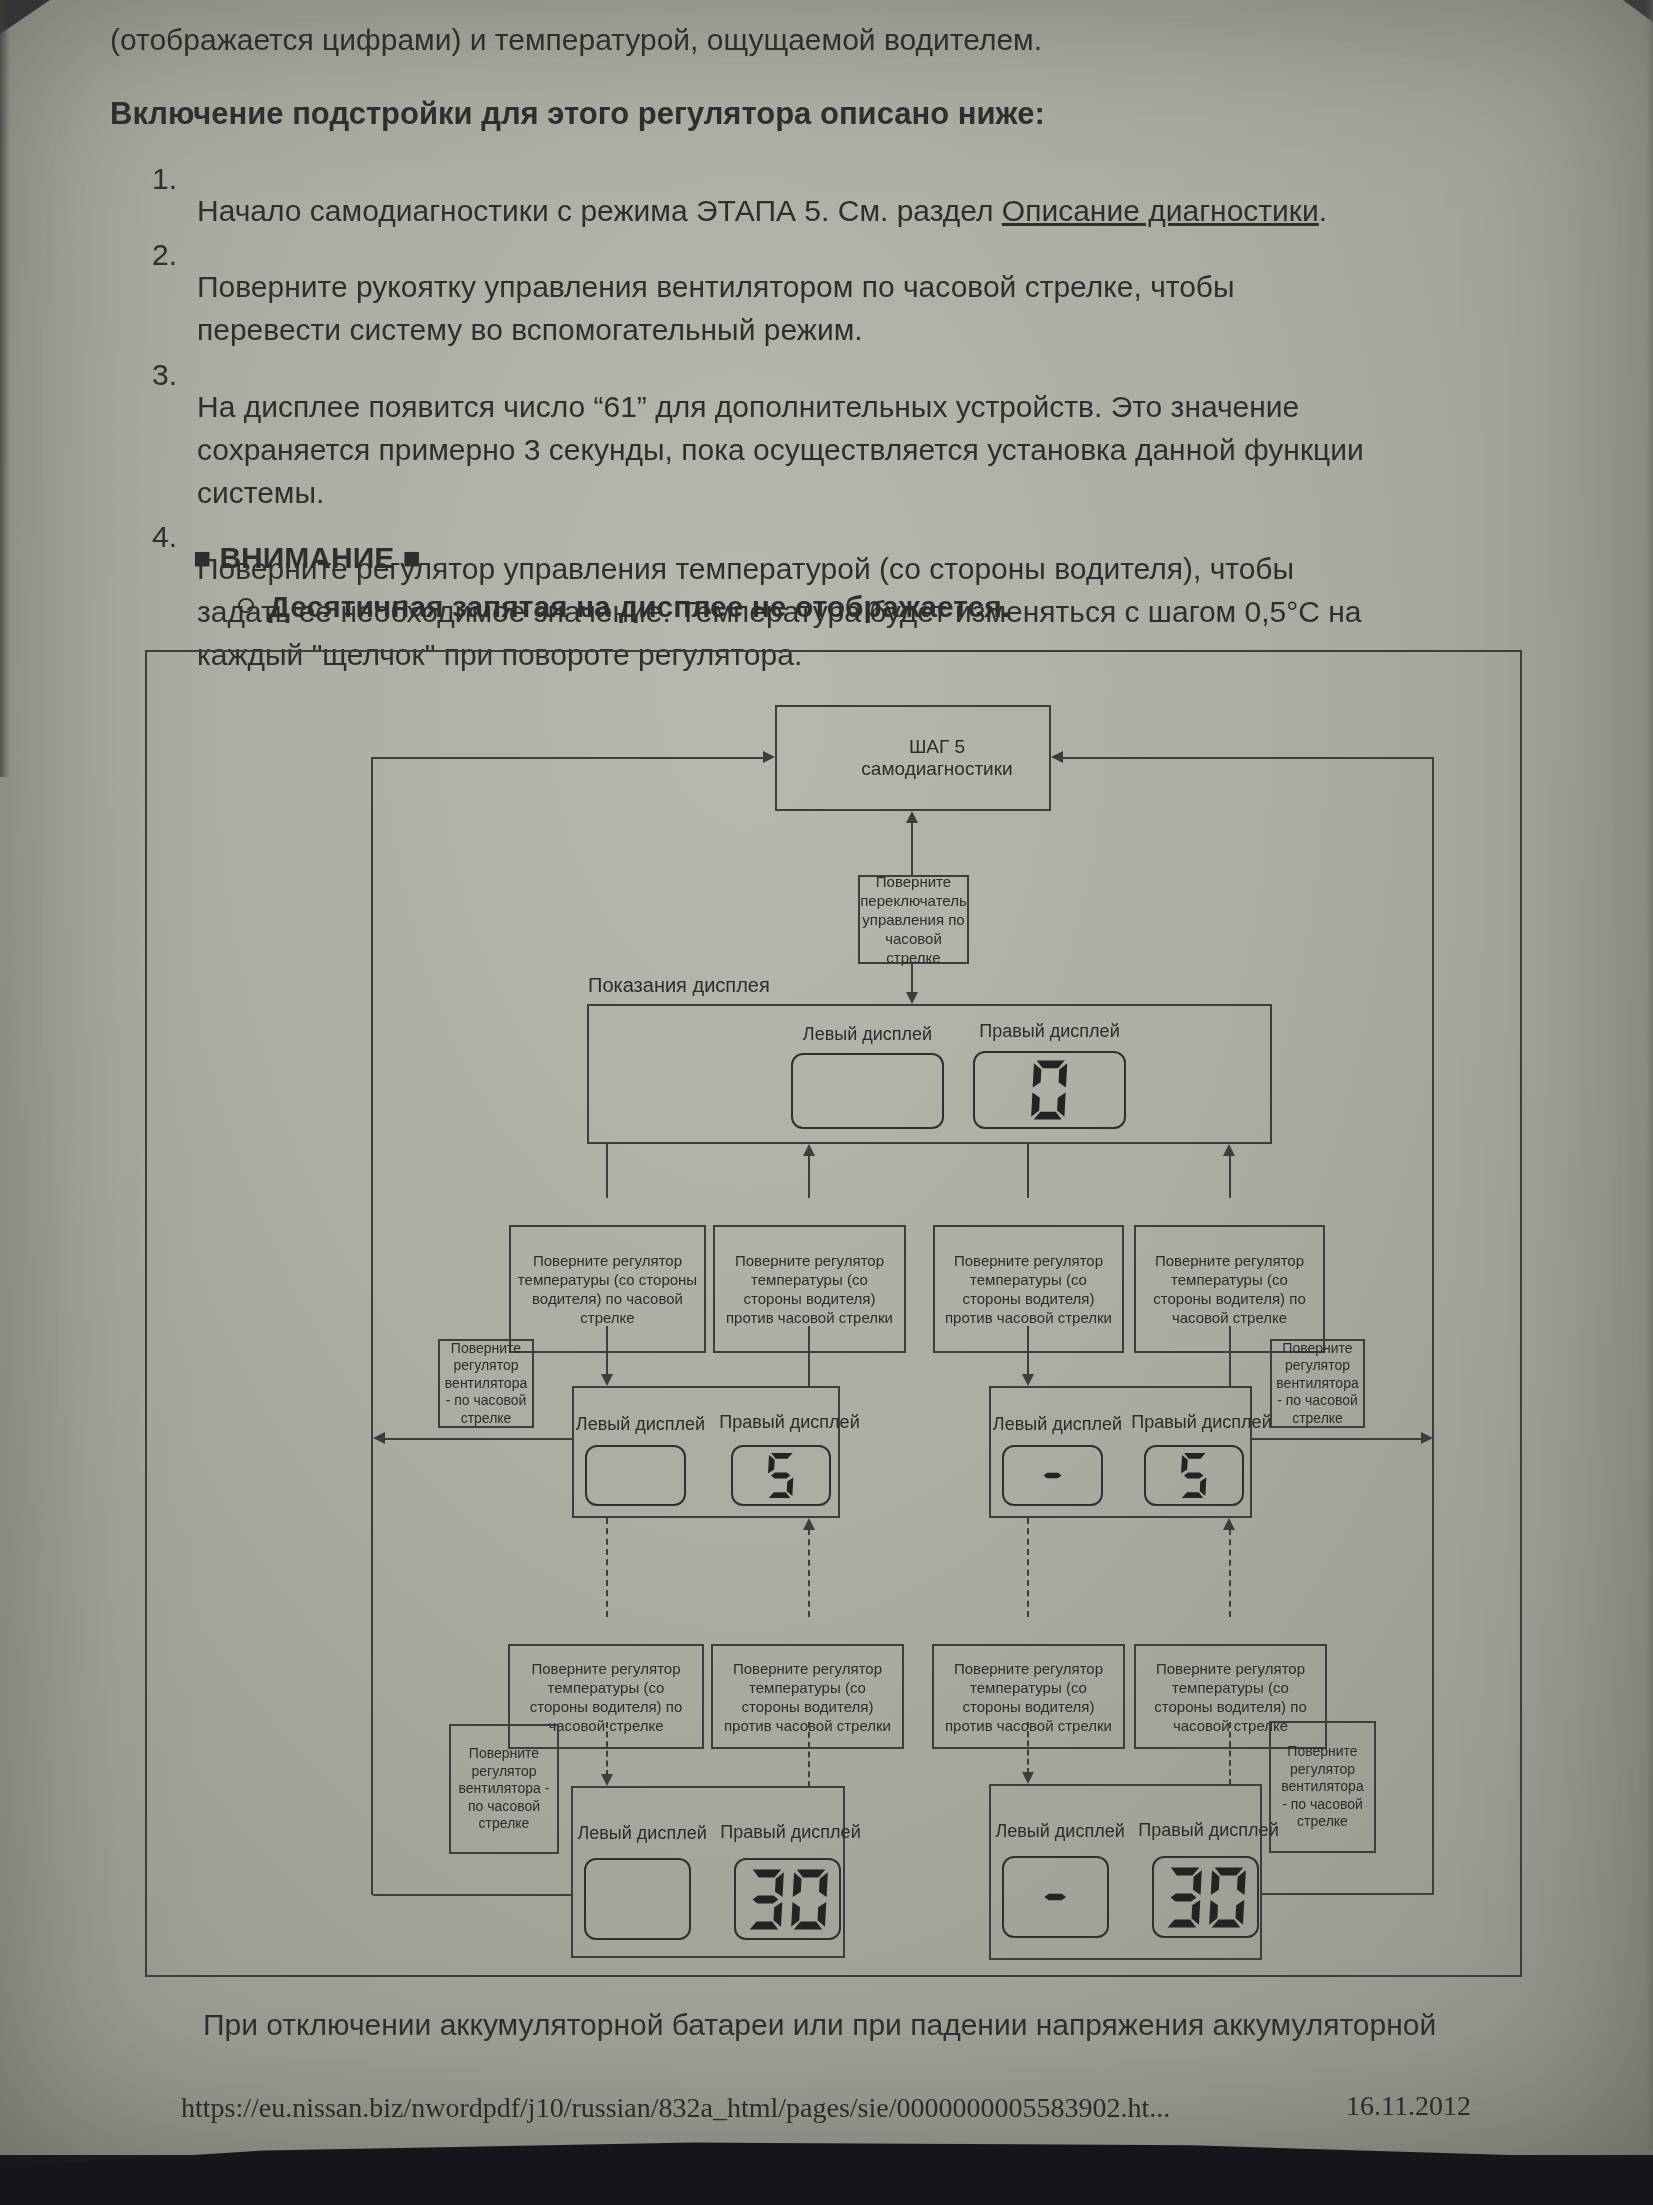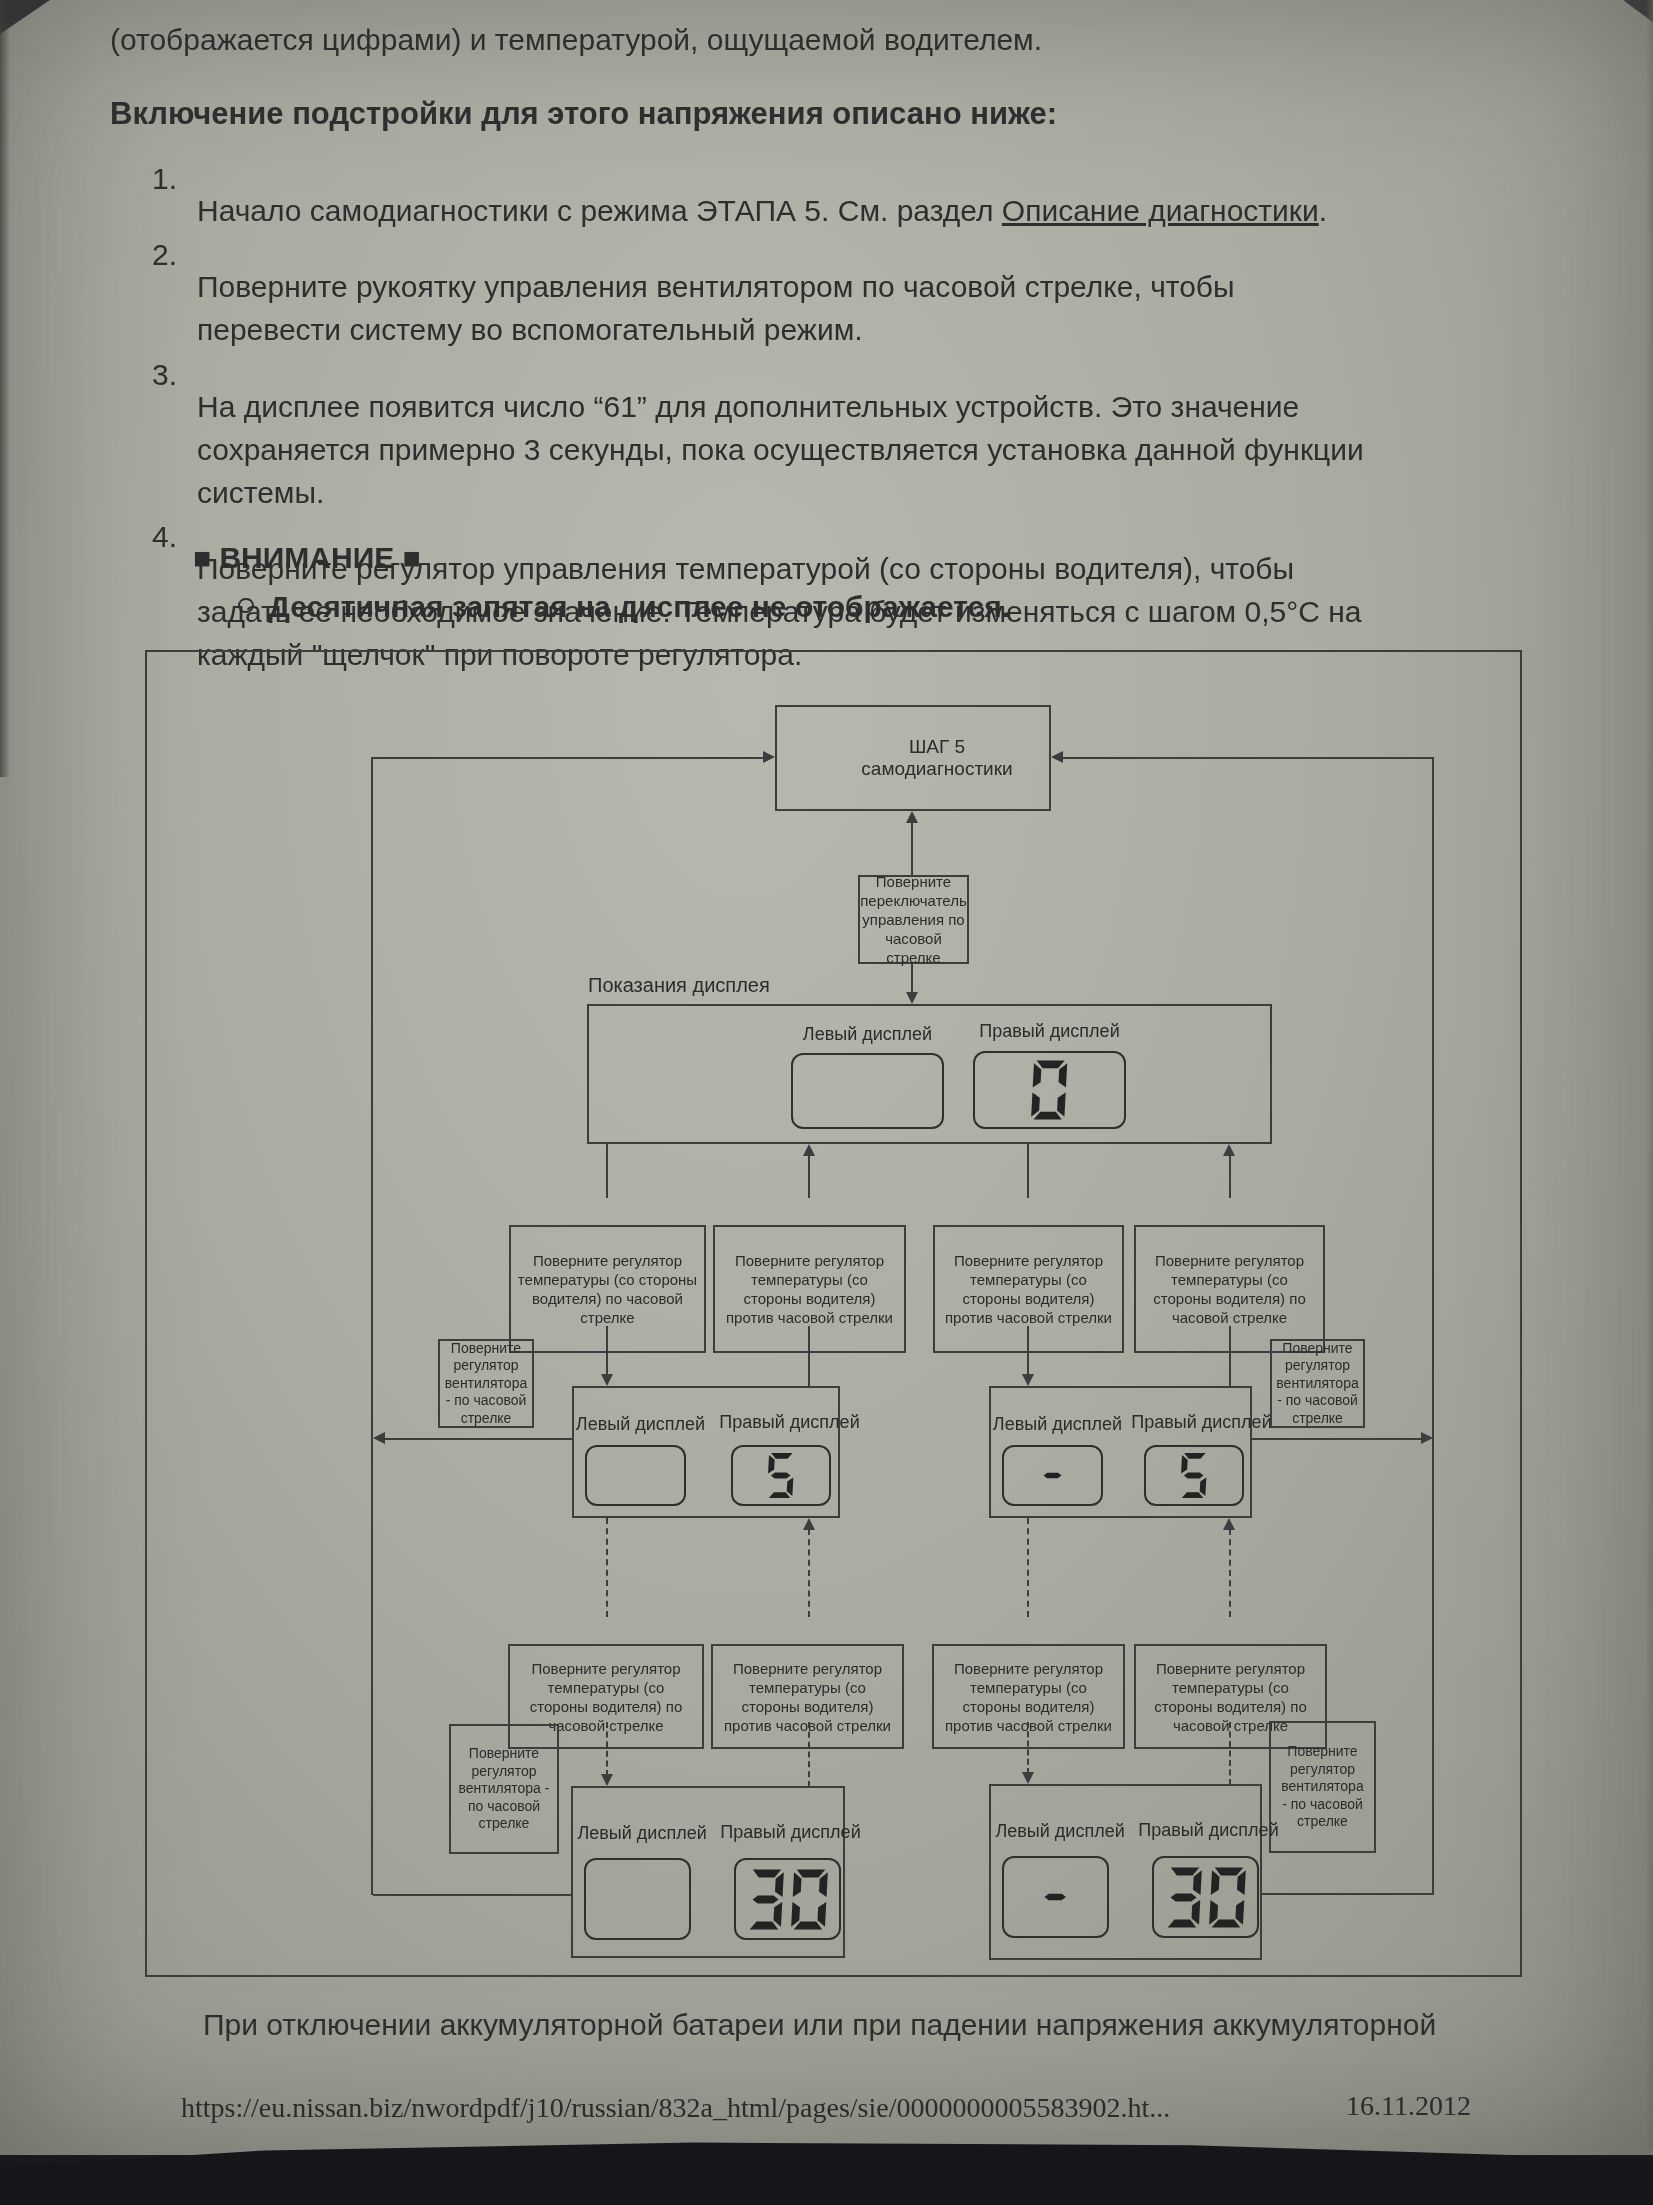--- a/index.html
+++ b/index.html
@@ -72,21 +72,21 @@
 </head>
 <body>
 
 <div class="paper"></div>
 <div class="corner-tl"></div>
 <div class="corner-tr"></div>
 <div class="edge-left"></div>
 <div class="edge-right"></div>
 
 <div class="abs intro">(отображается цифрами) и температурой, ощущаемой водителем.</div>
-<div class="abs heading">Включение подстройки для этого напряжения описано ниже:</div>
+<div class="abs heading">Включение подстройки для этого регулятора описано ниже:</div>
 
 <div class="abs steps">
   <div class="step">
     <span class="num">1.</span>
     <span class="txt"><span>Начало самодиагностики с режима ЭТАПА 5. См. раздел </span><span class="doclink">Описание диагностики</span><span>.</span></span>
   </div>
   <div class="step">
     <span class="num">2.</span>
     <span class="txt">Поверните рукоятку управления вентилятором по часовой стрелке, чтобы
 перевести систему во вспомогательный режим.</span>

